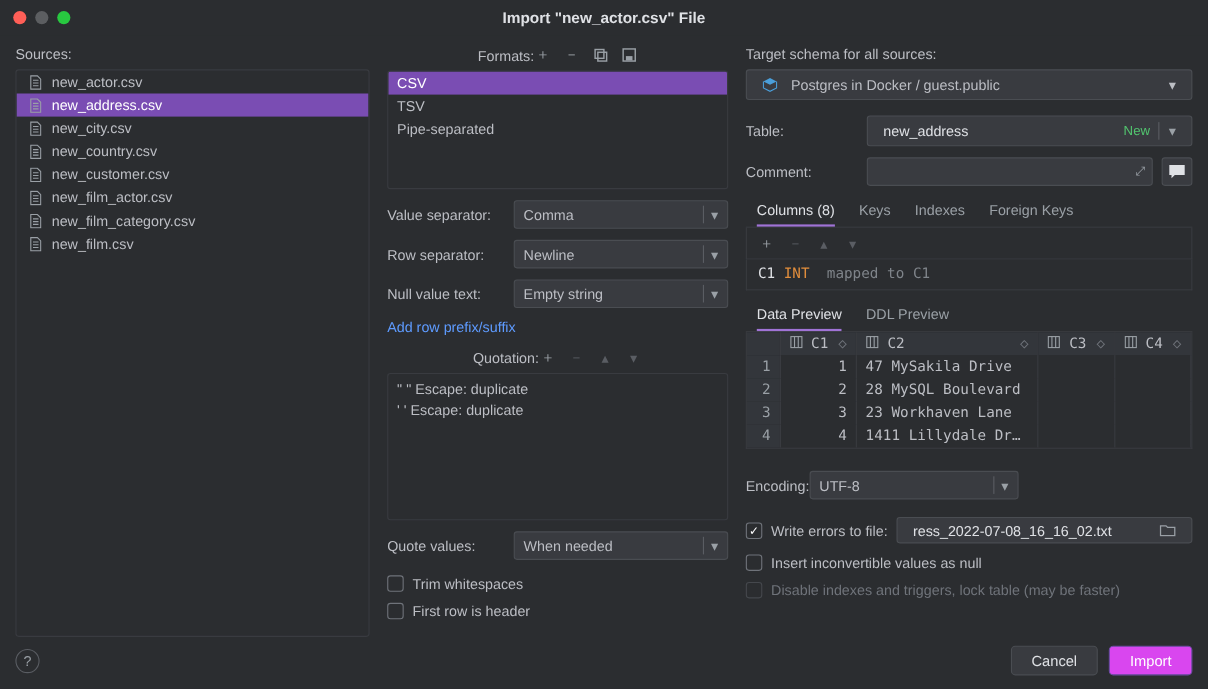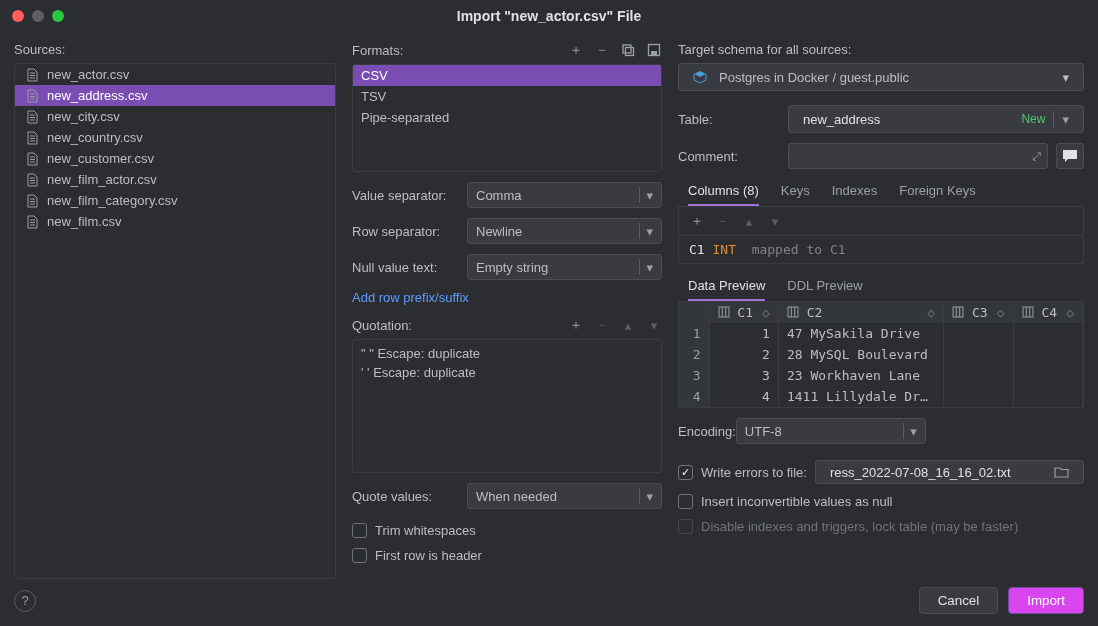--- a/index.html
+++ b/index.html
@@ -71,21 +71,21 @@
   .list-item.selected { background: #7a4db3; color: #fff; }
   .file-icon {
     width: 14px; height: 14px;
     display: inline-flex; align-items: center; justify-content: center;
     color: #9aa0a6;
     font-size: 12px;
   }
   .panel-header {
     display: flex;
     align-items: center;
-    justify-content: space-between;
+    justify-content: center;
     margin-bottom: 6px;
   }
   .panel-header .icons { display: flex; gap: 10px; color: #9aa0a6; }
   .icon-btn { cursor: pointer; width: 16px; height: 16px; display: inline-flex; align-items: center; justify-content: center; }
   .icon-btn.muted { color: #5a5d63; }
   .formats-box {
     border: 1px solid #393b40;
     background: #2b2d30;
     border-radius: 3px;
     height: 108px;
@@ -626,21 +626,21 @@
                 <td class="rn">4</td>
                 <td class="num">4</td>
                 <td>1411 Lillydale Dr…</td>
                 <td><span class="null"><null></null></span></td>
                 <td></td>
               </tr>
             </tbody>
         </table>
       </div>
 
-      <div class="row" style="margin-top:10px">
+      <div class="row" style="margin-top:20px">
         <span>Encoding:</span>
         <div class="select" style="flex:0 0 190px">
           <span>UTF-8</span>
           <span class="caret-sep">
               <span class="sep"></span>
               <span>▾</span>
             </span>
         </div>
       </div>
 

